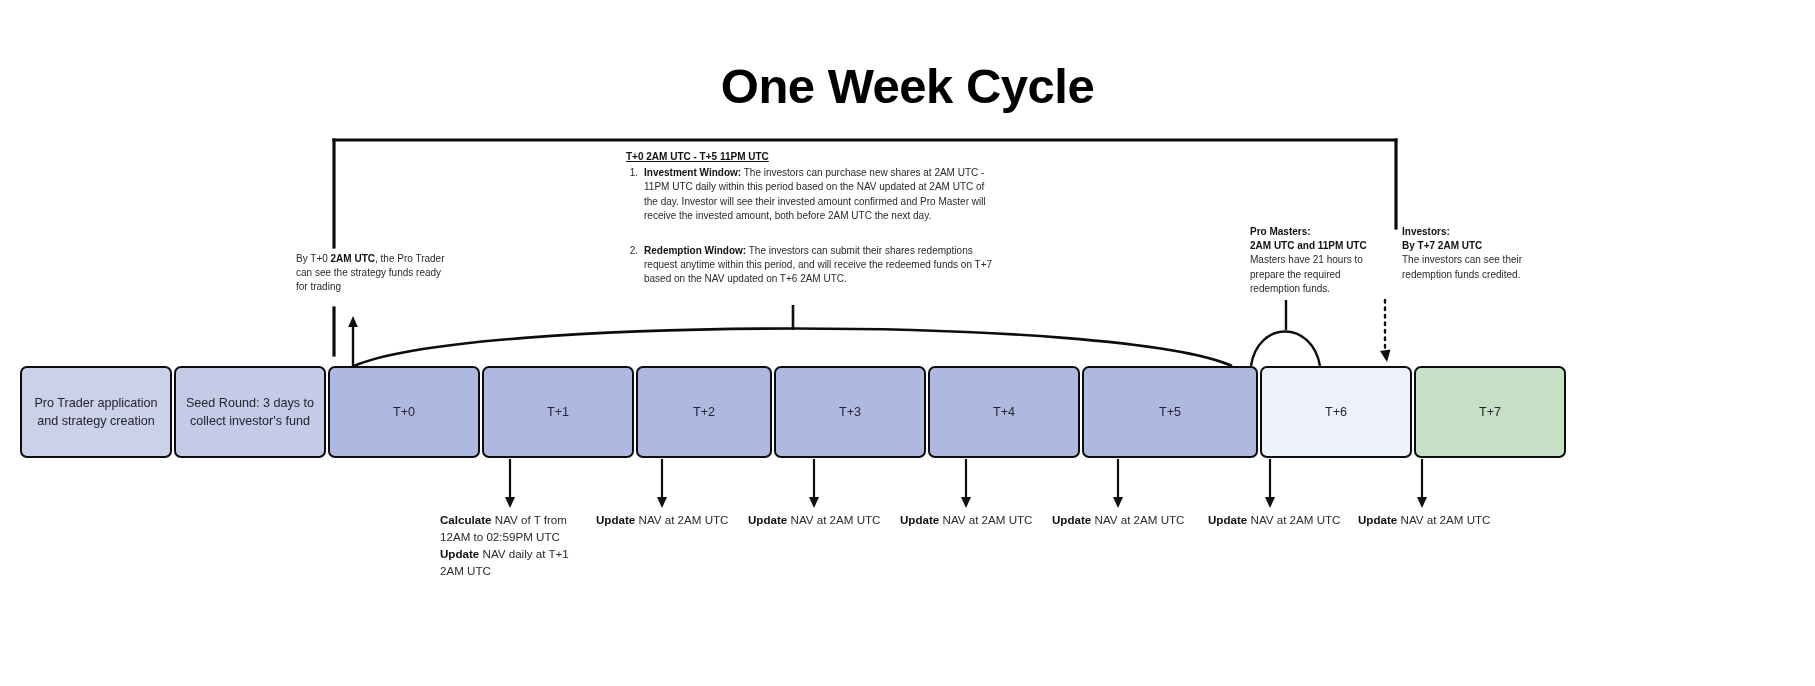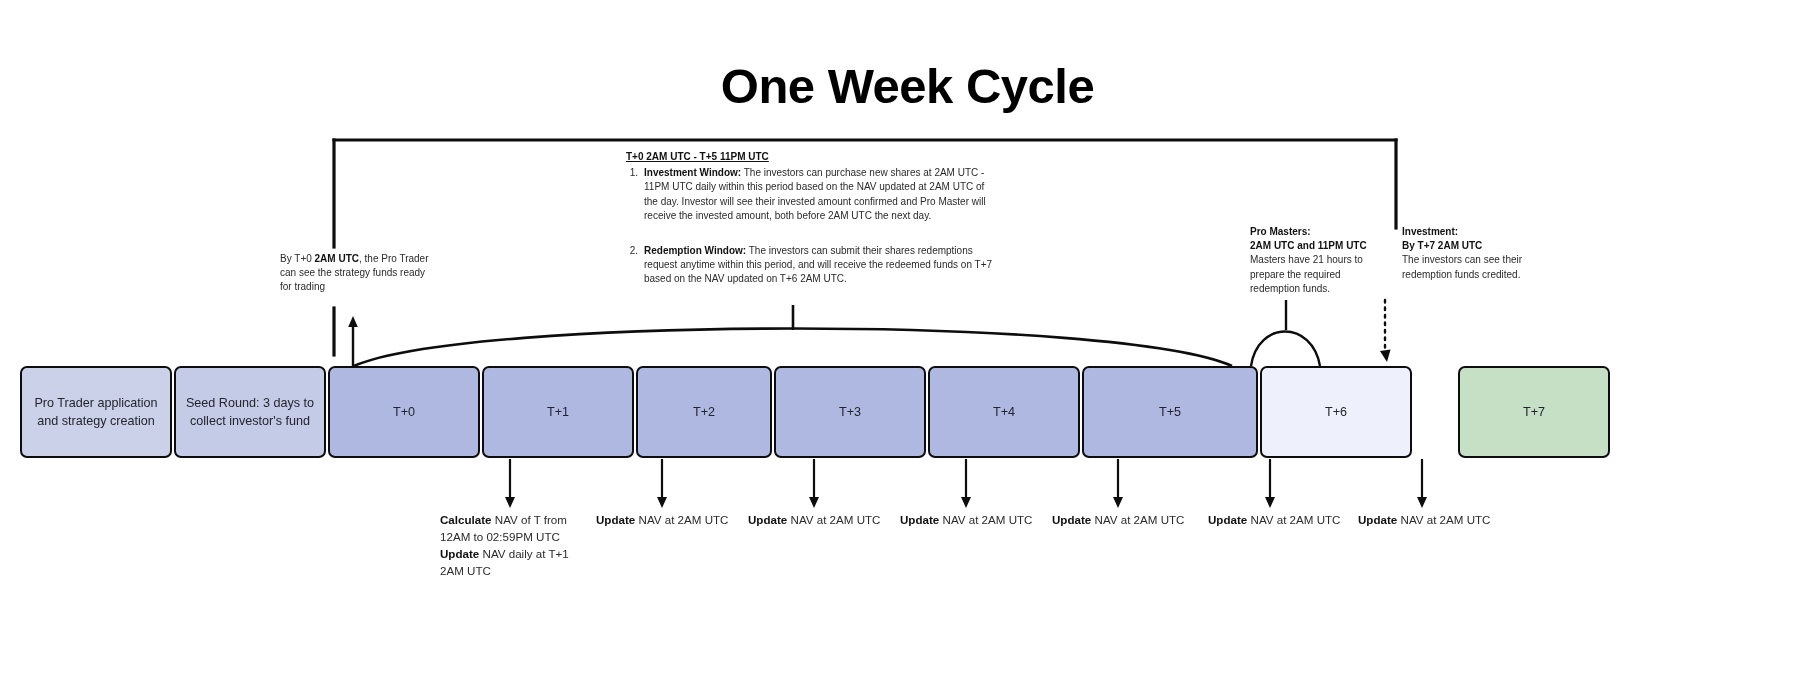--- a/index.html
+++ b/index.html
@@ -17,31 +17,31 @@
     font-size:49px;font-weight:bold;letter-spacing:-0.5px;color:#000;
   }
 
   
   .timeline{position:absolute;left:20px;top:366px;height:92px;display:flex;}
   .tl-box{
     box-sizing:border-box;height:92px;border:2.4px solid #0d0d0d;border-radius:7px;
     display:flex;align-items:center;justify-content:center;text-align:center;
     font-size:12.6px;line-height:1.45;color:#24242e;padding:0 8px;margin-right:2px;
   }
-  .tl-box:last-child{margin-right:0;margin-left:44px;}
+  .tl-box:last-child{margin-right:0;}
   .tl-box.phase{width:152px;}
   .tl-box.day{width:152px;}
 
   
   .ann{position:absolute;font-size:10px;line-height:1.42;color:#2a2a2a;}
   .ann b{font-weight:bold;color:#111;}
   .ann .hd{font-weight:bold;color:#111;}
   .ann .ul{font-weight:bold;color:#111;text-decoration:underline;}
 
-  .ann-left{left:280px;top:252px;width:150px;}
+  .ann-left{left:296px;top:252px;width:150px;}
   .ann-mid{left:626px;top:150px;width:372px;}
   .ann-mid .listline{display:flex;margin-top:2px;}
   .ann-mid .num{width:18px;flex:0 0 18px;text-align:right;padding-right:6px;box-sizing:border-box;}
   .ann-mid .body{flex:1;}
   .ann-mid .gap{height:19px;}
   .ann-right-a{left:1250px;top:225px;width:140px;}
   .ann-right-b{left:1402px;top:225px;width:145px;}
 
   
   .nav-lbl{position:absolute;font-size:11.6px;line-height:1.47;color:#2a2a2a;}
@@ -157,21 +157,21 @@
     </div>
   </div>
 
   <div class="ann ann-right-a">
     <div class="hd">Pro Masters:</div>
     <div class="hd">2AM UTC and 11PM UTC</div>
     <div>Masters have 21 hours to prepare the required redemption funds.</div>
   </div>
 
   <div class="ann ann-right-b">
-    <div class="hd">Investment:</div>
+    <div class="hd">Investors:</div>
     <div class="hd">By T+7 2AM UTC</div>
     <div>The investors can see their redemption funds credited.</div>
   </div>
 
   <div class="nav-lbl" style="left:440px;top:511px;width:135px;">
     <b>Calculate</b><span> NAV of T from 12AM to 02:59PM UTC</span>
     <b>Update</b><span> NAV daily at T+1 2AM UTC</span>
   </div>
 
   <div class="nav-lbl" style="left:596px;top:511px;width:150px;white-space:nowrap;">

